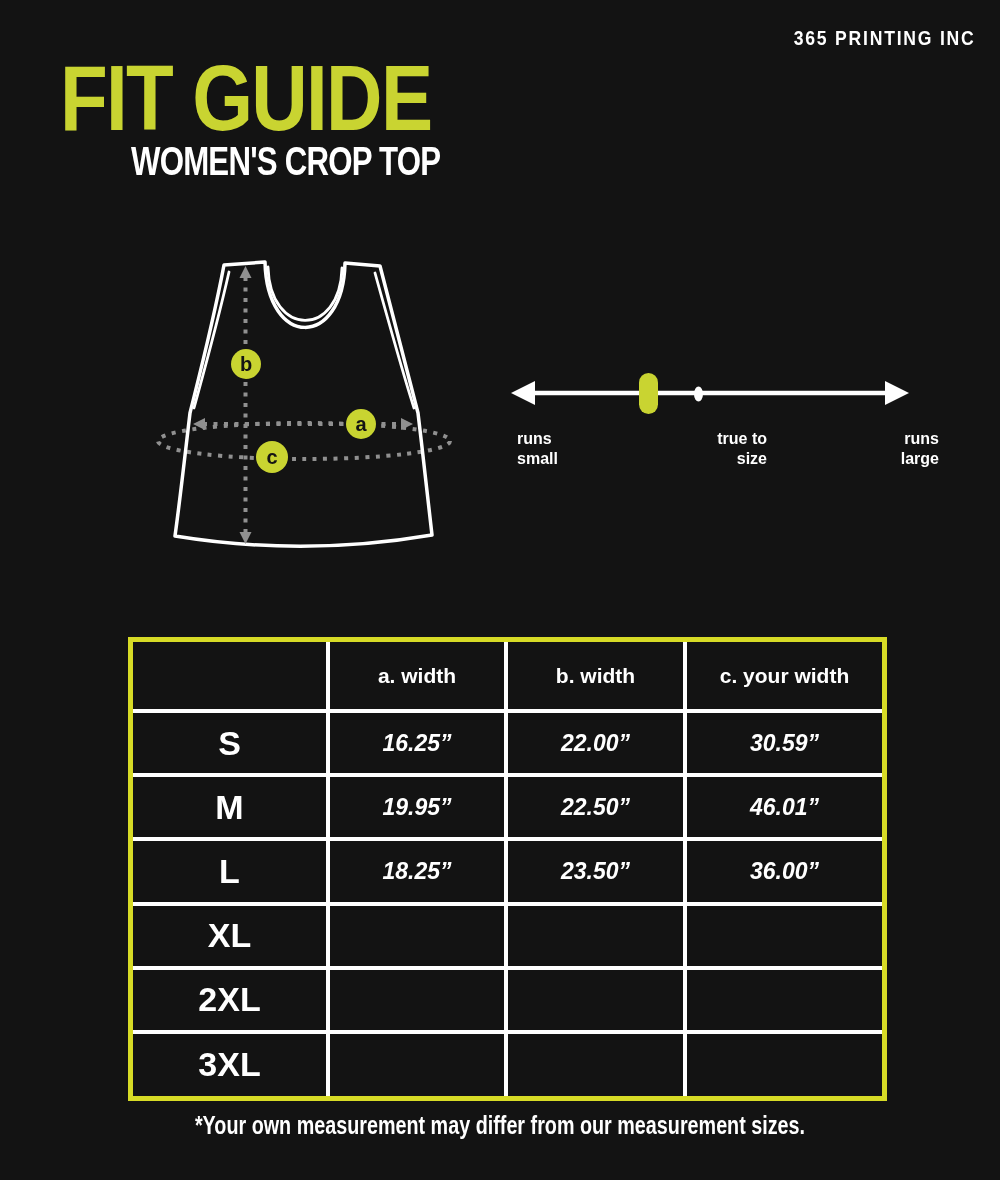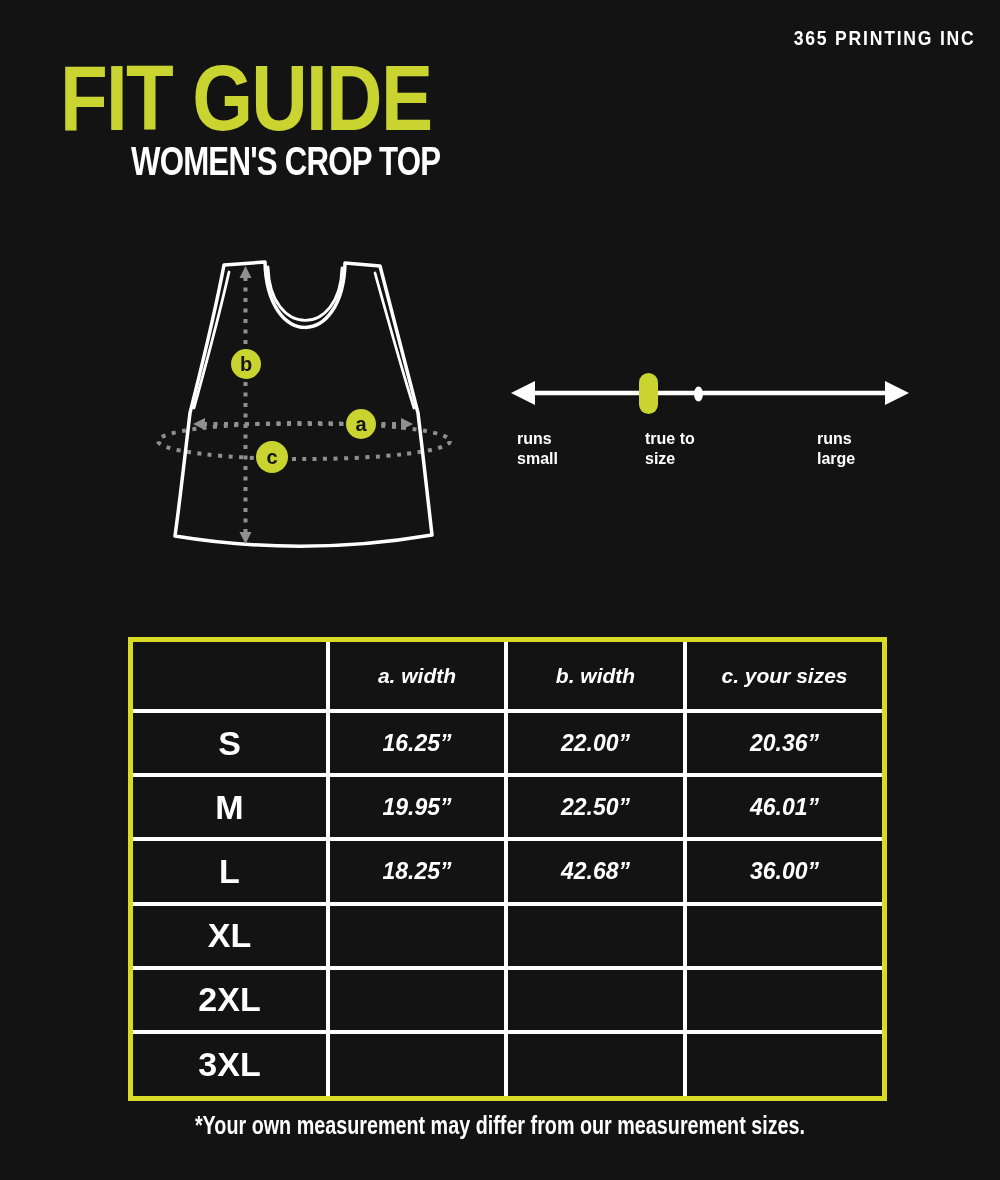--- a/index.html
+++ b/index.html
@@ -27,40 +27,40 @@
   .subtitle{
     position:absolute;left:131px;top:139px;font-size:40px;font-weight:bold;
     letter-spacing:-1px;transform:scaleX(.78);transform-origin:left top;white-space:nowrap;
   }
   .tank-svg{position:absolute;left:140px;top:245px;}
   .scale-svg{position:absolute;left:505px;top:352px;}
   .scale-label{
     position:absolute;top:429px;font-size:16px;font-weight:bold;line-height:20px;white-space:pre-line;
   }
   .scale-label.left-align{text-align:left;}
-  .scale-label.center-align{text-align:left;}
+  .scale-label.center-align{text-align:right;}
   .lbl-runs-small{left:517px;}
   .lbl-true-to-size{left:645px;width:122px;}
   .lbl-runs-large{left:817px;width:122px;}
   .size-table-wrap{
     position:absolute;left:128px;top:637px;width:759px;height:464px;
     border:5px solid var(--table-border);
   }
   table.size-table{
     width:100%;height:100%;border-collapse:collapse;table-layout:fixed;
   }
   table.size-table td{
     border:4px solid var(--white);text-align:center;vertical-align:middle;
     color:var(--white);font-weight:bold;padding:0;
   }
   table.size-table tr td:first-child{border-left:none;}
   table.size-table tr td:last-child{border-right:none;}
   table.size-table tr:first-child td{border-top:none;}
   table.size-table tr:last-child td{border-bottom:none;}
-  tr.head-row{height:15.2%;font-style:italic;}
+  tr.head-row{height:15.2%;}
   tr.body-row{height:14.1%;}
   tr.head-row td{font-size:21px;}
   td.size-cell{font-size:34px;}
   td.value-cell{font-size:23px;font-style:italic;}
   .footnote{
     position:absolute;left:0;top:1110px;width:1000px;text-align:center;
     font-size:26px;font-weight:bold;transform:scaleX(.76);transform-origin:center top;white-space:nowrap;
   }
 </style>
 </head>
@@ -136,38 +136,38 @@
         <col style="width:195px">
           <col style="width:178px">
           <col style="width:179px">
           <col style="width:197px">
       </colgroup>
       <tbody>
           <tr class="head-row">
         <td></td>
         <td>a. width</td>
         <td>b. width</td>
-        <td>c. your sizes</td>
+        <td>c. your width</td>
       </tr>
       <tr class="body-row">
         <td class="size-cell">S</td>
         <td class="value-cell">16.25”</td>
         <td class="value-cell">22.00”</td>
-        <td class="value-cell">20.36”</td>
+        <td class="value-cell">30.59”</td>
       </tr>
       <tr class="body-row">
         <td class="size-cell">M</td>
         <td class="value-cell">19.95”</td>
         <td class="value-cell">22.50”</td>
         <td class="value-cell">46.01”</td>
       </tr>
       <tr class="body-row">
         <td class="size-cell">L</td>
         <td class="value-cell">18.25”</td>
-        <td class="value-cell">42.68”</td>
+        <td class="value-cell">23.50”</td>
         <td class="value-cell">36.00”</td>
       </tr>
       <tr class="body-row">
         <td class="size-cell">XL</td>
         <td class="value-cell"></td>
         <td class="value-cell"></td>
         <td class="value-cell"></td>
       </tr>
       <tr class="body-row">
         <td class="size-cell">2XL</td>

